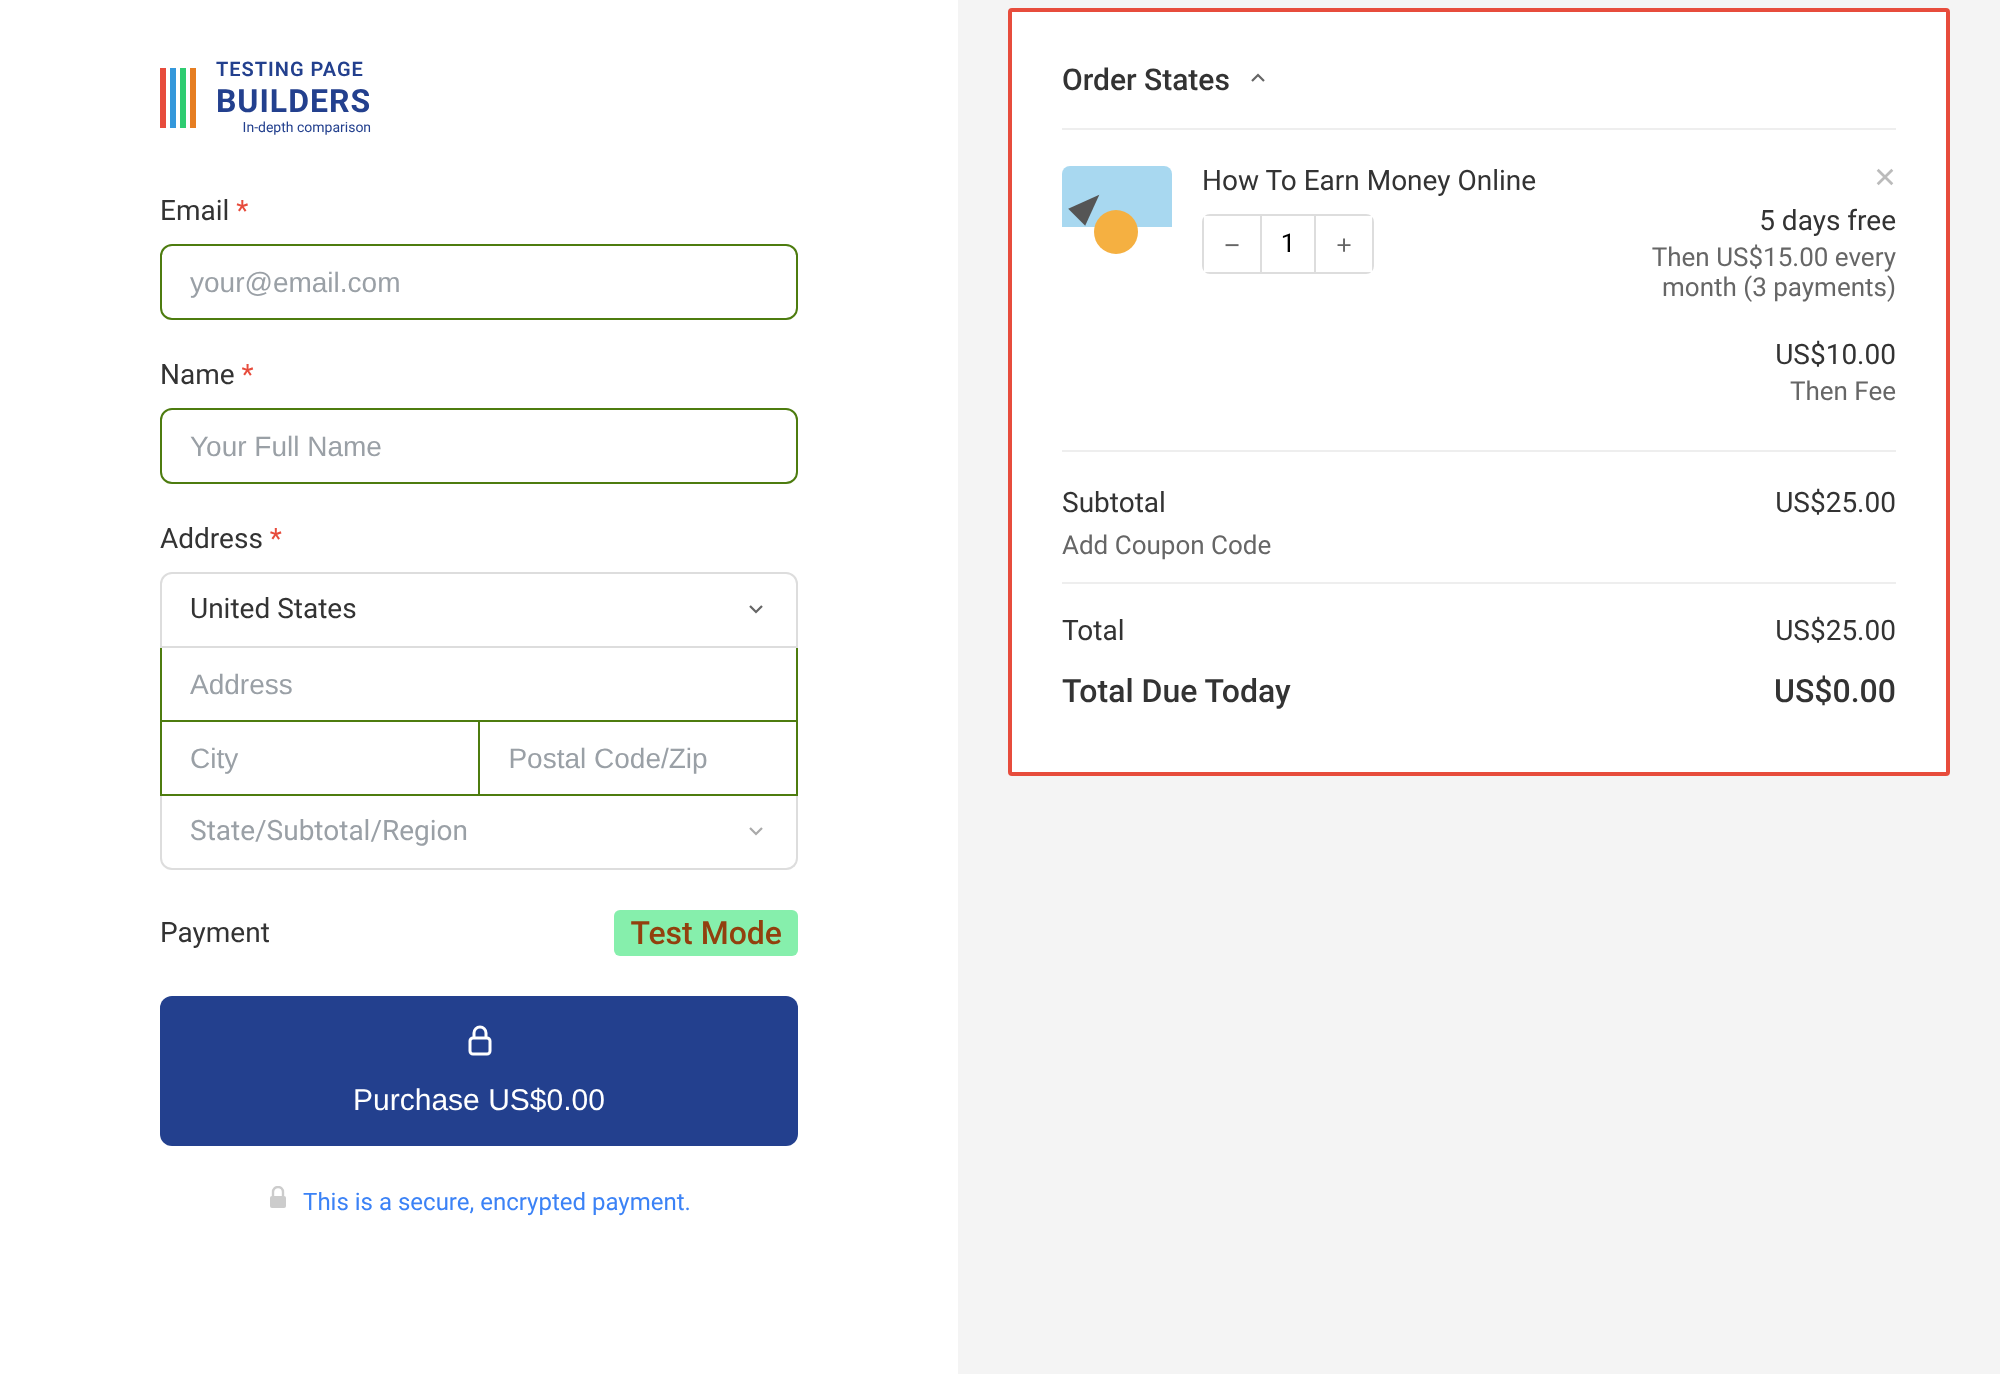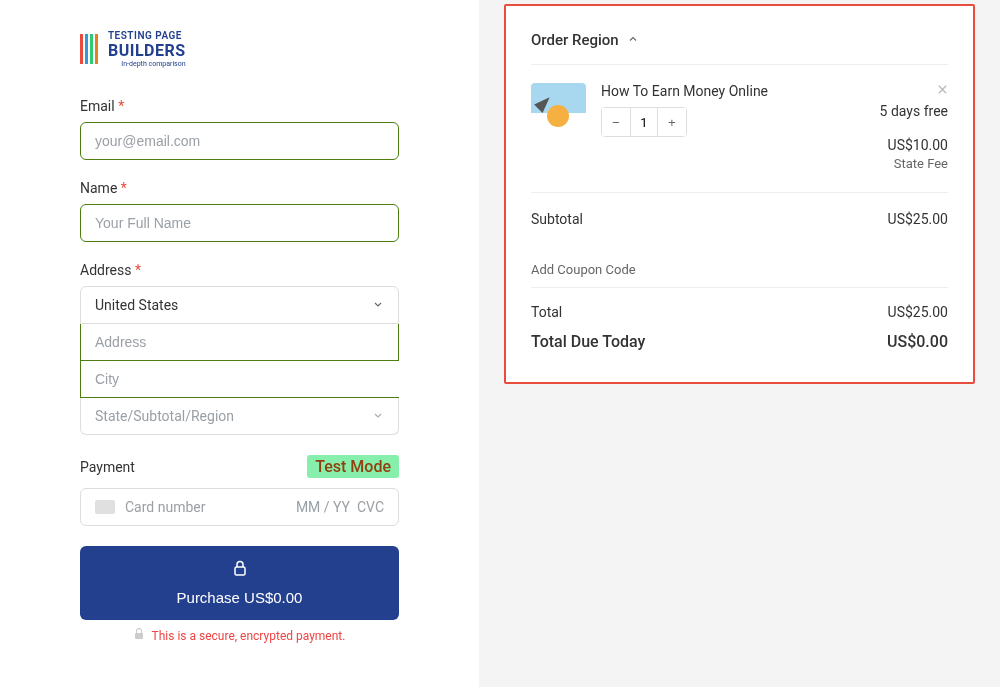--- a/index.html
+++ b/index.html
@@ -170,23 +170,23 @@
       cursor: pointer;
       display: flex;
       justify-content: center;
       align-items: center;
       gap: 10px;
       margin-top: 20px;
       flex-direction: column;
     }
     .secure-note {
       text-align: center;
-      color: #ef4444;
+      color: #3b82f6;
       font-size: 12px;
-      margin-top: 8px;
+      margin-top: 20px;
       display: flex;
       justify-content: center;
       align-items: center;
       gap: 8px;
     }
     
     .order-summary {
       border: 2px solid #e74c3c;
       background: #fff;
       padding: 25px;
@@ -295,21 +295,20 @@
       font-size: 14px;
       color: #333;
       padding: 6px 0;
     }
     .coupon-link {
       color: #666;
       font-size: 13px;
       cursor: pointer;
       margin-bottom: 10px;
       display: block;
-      margin-top: 29px;
     }
     .divider {
       height: 1px;
       background: #eee;
       margin: 10px 0;
     }
     .total-row {
       font-weight: 500;
       font-size: 16px;
     }
@@ -352,41 +351,37 @@
         <div class="select-input">United States</div>
         <span class="chevron">
           <svg width="12" height="12" viewBox="0 0 16 16">
               <path d="M4 6l4 4 4-4" stroke="#666" stroke-width="1.5" fill="none"></path>
             </svg>
         </span>
       </div>
       <input class="input" placeholder="Address" style="">
       <div class="address-row">
         <input class="input" placeholder="City" style="">
+        <input class="input" placeholder="Postal Code/Zip" style="">
       </div>
       <div class="select-region">
         <div class="select-input">State/Subtotal/Region</div>
         <span class="chevron">
           <svg width="12" height="12" viewBox="0 0 16 16">
               <path d="M4 6l4 4 4-4" stroke="#aaa" stroke-width="1.5" fill="none"></path>
             </svg>
         </span>
       </div>
     </div>
   </div>
 
   <div class="form-group">
     <div class="payment-header">
       <span class="label" style="margin-bottom:0">Payment</span>
       <span class="test-mode">Test Mode</span>
-    </div>
-    <div class="card-input">
-      <span class="card-icon"></span>
-      <span class="card-text">Card number</span>
-      <span class="card-extras"><span>MM / YY</span>&nbsp;&nbsp;<span>CVC</span></span>
     </div>
   </div>
 
   <button class="purchase-btn">
     <span>
       <svg width="14" height="16" viewBox="0 0 14 16" fill="none">
           <rect x="2" y="7" width="10" height="8" rx="1.5" stroke="#fff" stroke-width="1.5"></rect>
           <path d="M4 7V4.5a3 3 0 016 0V7" stroke="#fff" stroke-width="1.5"></path>
         </svg>
     </span>
@@ -400,21 +395,21 @@
           <path d="M2.5 5V3a2.5 2.5 0 015 0v2" stroke="#ccc" stroke-width="1.2" fill="none"></path>
         </svg>
     </span>
     <span>This is a secure, encrypted payment.</span>
   </div>
 </div>
 
 <div class="right-panel">
   <div class="order-summary">
     <div class="summary-header">
-      <span>Order Region</span>
+      <span>Order States</span>
       <span>
         <svg width="12" height="12" viewBox="0 0 16 16">
             <path d="M4 10l4-4 4 4" stroke="#666" stroke-width="1.5" fill="none"></path>
           </svg>
       </span>
     </div>
 
     <div class="product-row">
       <div class="product-img"></div>
       <div class="product-info">
@@ -425,22 +420,23 @@
           <button class="qty-btn">+</button>
         </div>
       </div>
       <div class="product-price">
         <div class="close-x">
           <svg width="11" height="11" viewBox="0 0 12 12">
               <path d="M2 2l8 8M10 2l-8 8" stroke="#bbb" stroke-width="1.5"></path>
             </svg>
         </div>
         <div class="price-line price-main">5 days free</div>
+        <div class="price-line" style="max-width:150px">Then US$15.00 every month (3 payments)</div>
         <div class="price-line price-main" style="margin-top:18px">US$10.00</div>
-        <div class="price-line">State Fee</div>
+        <div class="price-line">Then Fee</div>
       </div>
     </div>
 
     <div class="subtotal-section">
       <div class="summary-row">
         <span>Subtotal</span>
         <span>US$25.00</span>
       </div>
       <span class="coupon-link">Add Coupon Code</span>
       <div class="divider"></div>

